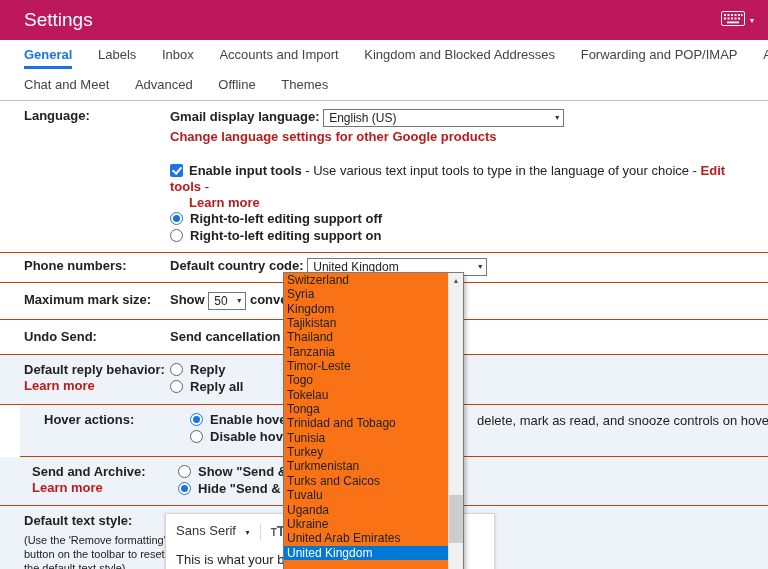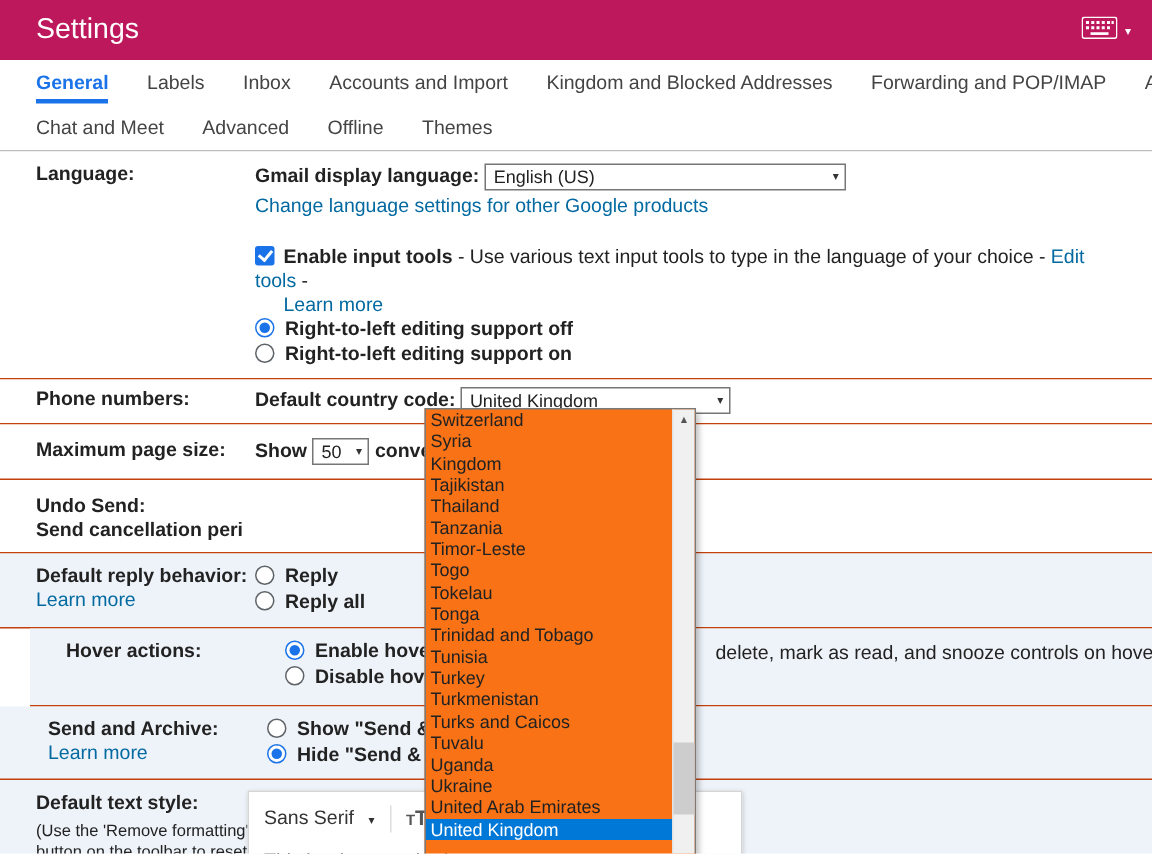--- a/index.html
+++ b/index.html
@@ -31,21 +31,21 @@
   .tab { display:inline-block; margin-right:22px; color:#444; cursor:pointer; position:relative; height:30px; }
   .tab.active { color:#1a73e8; font-weight:bold; }
   .tab.active::after { content:""; position:absolute; left:0; right:0; bottom:1px; height:3px; background:#1a73e8; }
 
   
   .row { display:flex; padding:7px 24px; border-bottom:1px solid #c2410c; position:relative; background:#fff; }
   .row.tint { background:#eef3f9; }
   .row-label { width:146px; flex-shrink:0; font-weight:bold; line-height:16px; }
   .row-content { flex:1; line-height:16px; }
   .b { font-weight:bold; }
-  a.link { color:#0369a1; text-decoration:none; cursor:pointer; font-weight:normal; }
+  a.link { color:#b91c1c; text-decoration:none; cursor:pointer; font-weight:bold; }
   .small-note { font-size:11px; font-weight:normal; line-height:14px; margin-top:4px; }
 
   
   .sel-box {
     display:inline-flex; align-items:center; justify-content:space-between;
     border:1px solid #767676; background:#fff; height:18px; padding:0 4px 0 5px;
     font-size:12px; vertical-align:middle; cursor:pointer; white-space:nowrap; overflow:hidden;
   }
   .caret { font-size:8px; color:#333; margin-left:6px; flex-shrink:0; }
 
@@ -63,21 +63,21 @@
   .opt-line { height:16px; line-height:16px; margin-bottom:1px; white-space:nowrap; }
 
   
   .row-language { min-height:149px; }
   .gdl-line { height:20px; line-height:18px; margin-bottom:1px; }
   .input-tools { margin-top:18px; line-height:16px; }
   .rtl-group { }
 
   .row-phone { min-height:30px; padding-top:5px; padding-bottom:5px; }
   .row-pagesize { min-height:37px; padding-top:9px; }
-  .row-undo { min-height:35px; padding-top:9px;flex-direction:column; }
+  .row-undo { min-height:35px; padding-top:9px; }
   .row-reply { min-height:50px; }
   .row-hover { min-height:52px;margin-left:20px; }
   .row-sendarch { min-height:48px;padding-left:32px; }
   .row-textstyle { min-height:70px; }
 
   .hover-tail { position:absolute; left:457px; top:8px; font-weight:normal; white-space:nowrap; }
 
   
   .style-card { width:330px; margin-left:-5px; background:#fff; border:1px solid #d5d5d5;
         box-shadow:0 1px 3px rgba(0,0,0,.18); padding:6px 10px 8px 10px; }
@@ -181,21 +181,21 @@
   <div class="row-content">
     <span class="b">Default country code:</span>
     <span class="sel-box" style="width:180px">
       <span>United Kingdom</span>
       <span class="caret">▾</span>
     </span>
   </div>
 </div>
 
 <div class="row row-pagesize">
-  <div class="row-label">Maximum page size:</div>
+  <div class="row-label">Maximum mark size:</div>
   <div class="row-content">
     <span class="b">Show</span>
     <span class="sel-box" style="width:38px">
       <span>50</span>
       <span class="caret" style="margin-left:3px">▾</span>
     </span>
     <span class="b">conver</span>
   </div>
 </div>
 

